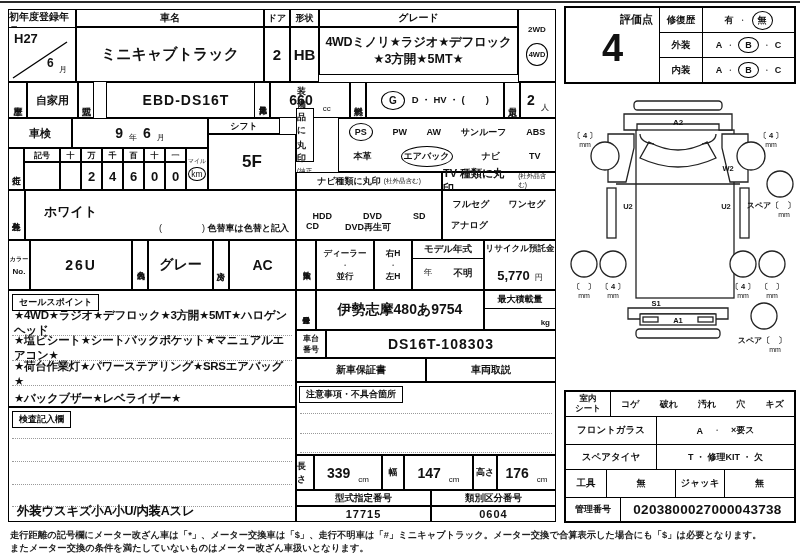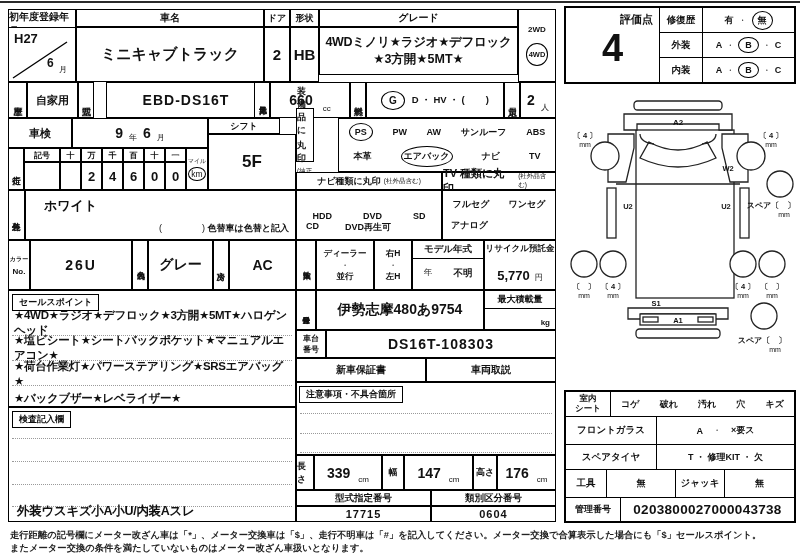--- a/index.html
+++ b/index.html
@@ -123,21 +123,21 @@
       <div class="b13">0</div>
     </div>
   </div>
   <div class="cell h9" style="left:208px;top:118px;width:72px;height:16px;">シフト</div>
   <div class="cell" style="left:208px;top:134px;width:88px;height:56px;font-size:17px;font-weight:bold;">5F</div>
 
   <div class="cell" style="left:8px;top:190px;width:17px;height:50px;">
       <span class="v" style="font-size:8.5px;">外装色</span>
     </div>
   <div class="cell" style="left:25px;top:190px;width:271px;height:50px;justify-content:flex-start;align-items:flex-start;">
-    <span class="b13" style="margin:6px 0 0 18px;">ホワイト</span>
+    <span class="b13" style="margin:12px 0 0 18px;">ホワイト</span>
     <span class="abs" style="right:6px;bottom:4px;font-size:9px;">
       <span class="pre">(                )</span>
       <span style="font-weight:bold;">色替車は色替と記入</span>
     </span>
   </div>
 
   <div class="cell" style="left:8px;top:240px;width:22px;height:50px;flex-direction:column;gap:3px;">
     <span style="font-size:6px;font-weight:bold;">カラー</span>
     <span style="font-size:8px;font-weight:bold;">No.</span>
   </div>
@@ -413,15 +413,15 @@
       <span class="h9" style="width:68px;border-right:1.5px solid #000;display:flex;align-items:center;justify-content:center;">無</span>
       <span style="width:48px;border-right:1.5px solid #000;display:flex;align-items:center;justify-content:center;font-size:9.5px;font-weight:bold;">ジャッキ</span>
       <span class="h9" style="flex:1;display:flex;align-items:center;justify-content:center;">無</span>
     </div>
     <div class="abs" style="left:0;top:106px;width:228px;height:23px;display:flex;">
       <span style="width:54px;border-right:1.5px solid #000;display:flex;align-items:center;justify-content:center;font-size:9px;font-weight:bold;">管理番号</span>
       <span style="flex:1;display:flex;align-items:center;justify-content:center;font-size:13.5px;font-weight:bold;letter-spacing:0.3px;">0203800027000043738</span>
     </div>
   </div>
 
-  <div class="abs" style="left:10px;top:529px;width:788px;font-size:9.3px;font-weight:bold;white-space:nowrap;color:#222;">走行距離の記号欄にメーター改ざん車は「*」、メーター交換車は「$」、走行不明車は「#」を記入してください。メーター交換で合算表示した場合にも「$」セールスポイント。</div>
+  <div class="abs" style="left:10px;top:529px;width:788px;font-size:9.3px;font-weight:bold;white-space:nowrap;color:#222;">走行距離の記号欄にメーター改ざん車は「*」、メーター交換車は「$」、走行不明車は「#」ミニキャブトラック。メーター交換で合算表示した場合にも「$」は必要となります。</div>
   <div class="abs" style="left:10px;top:542px;width:788px;font-size:9.3px;font-weight:bold;white-space:nowrap;color:#222;">またメーター交換の条件を満たしていないものはメーター改ざん車扱いとなります。</div>
 </div>
 
 </body></html>

